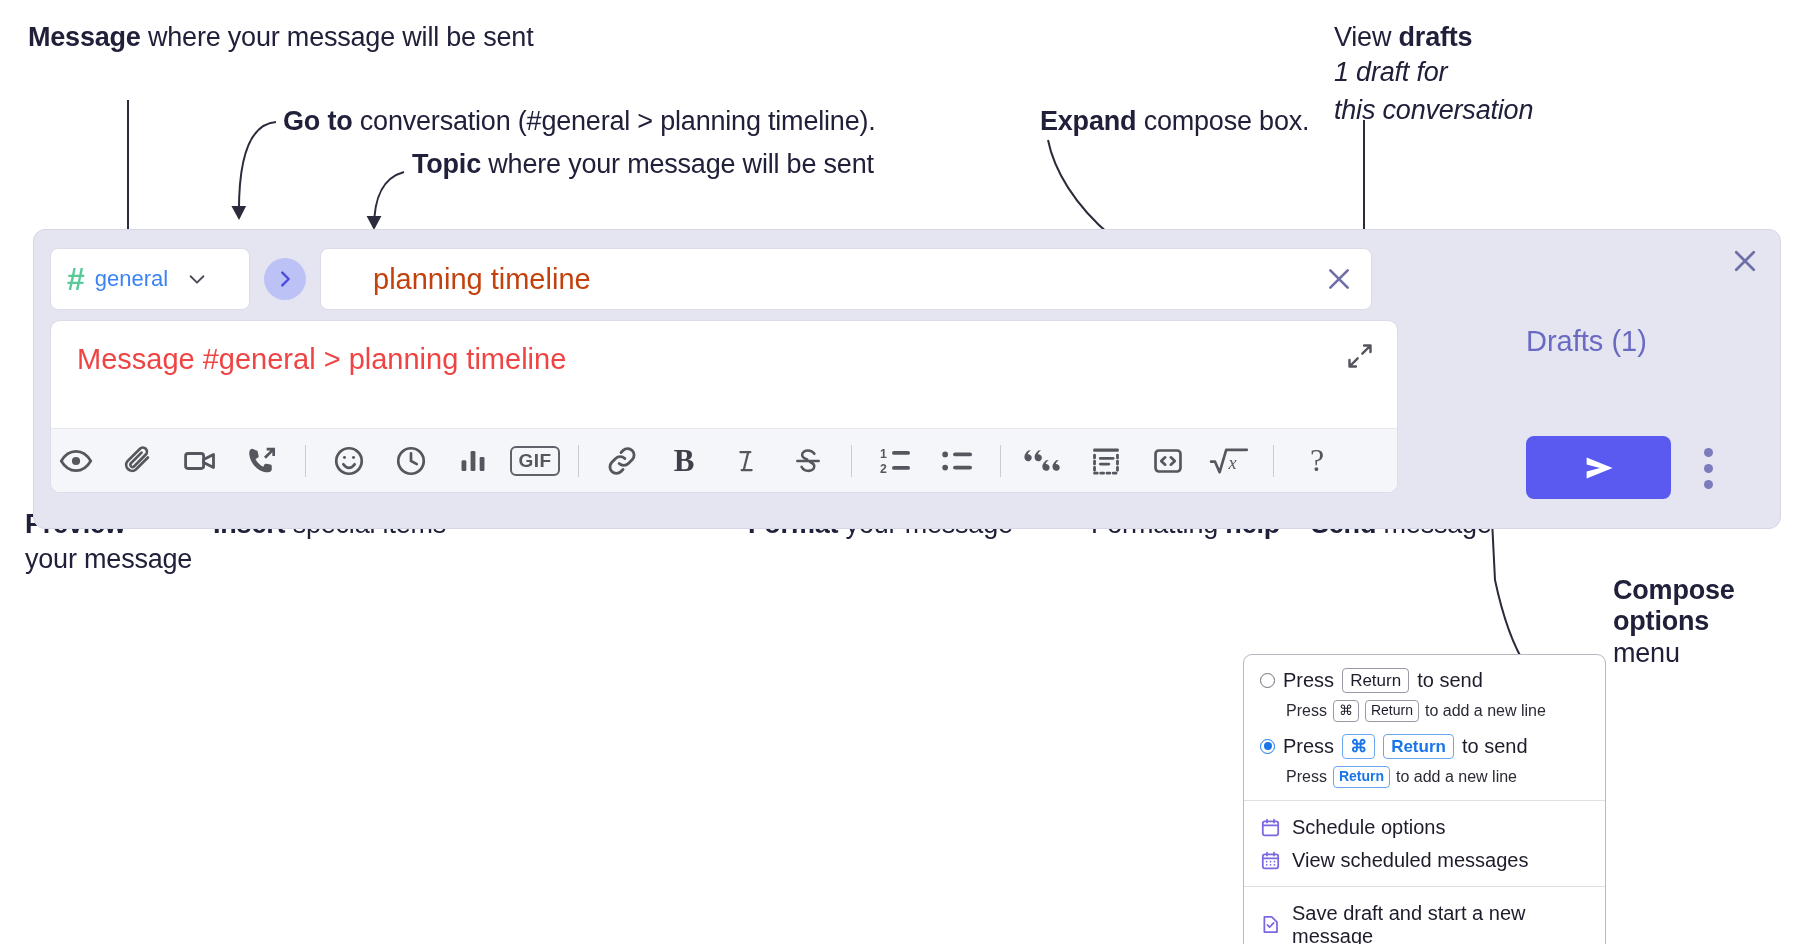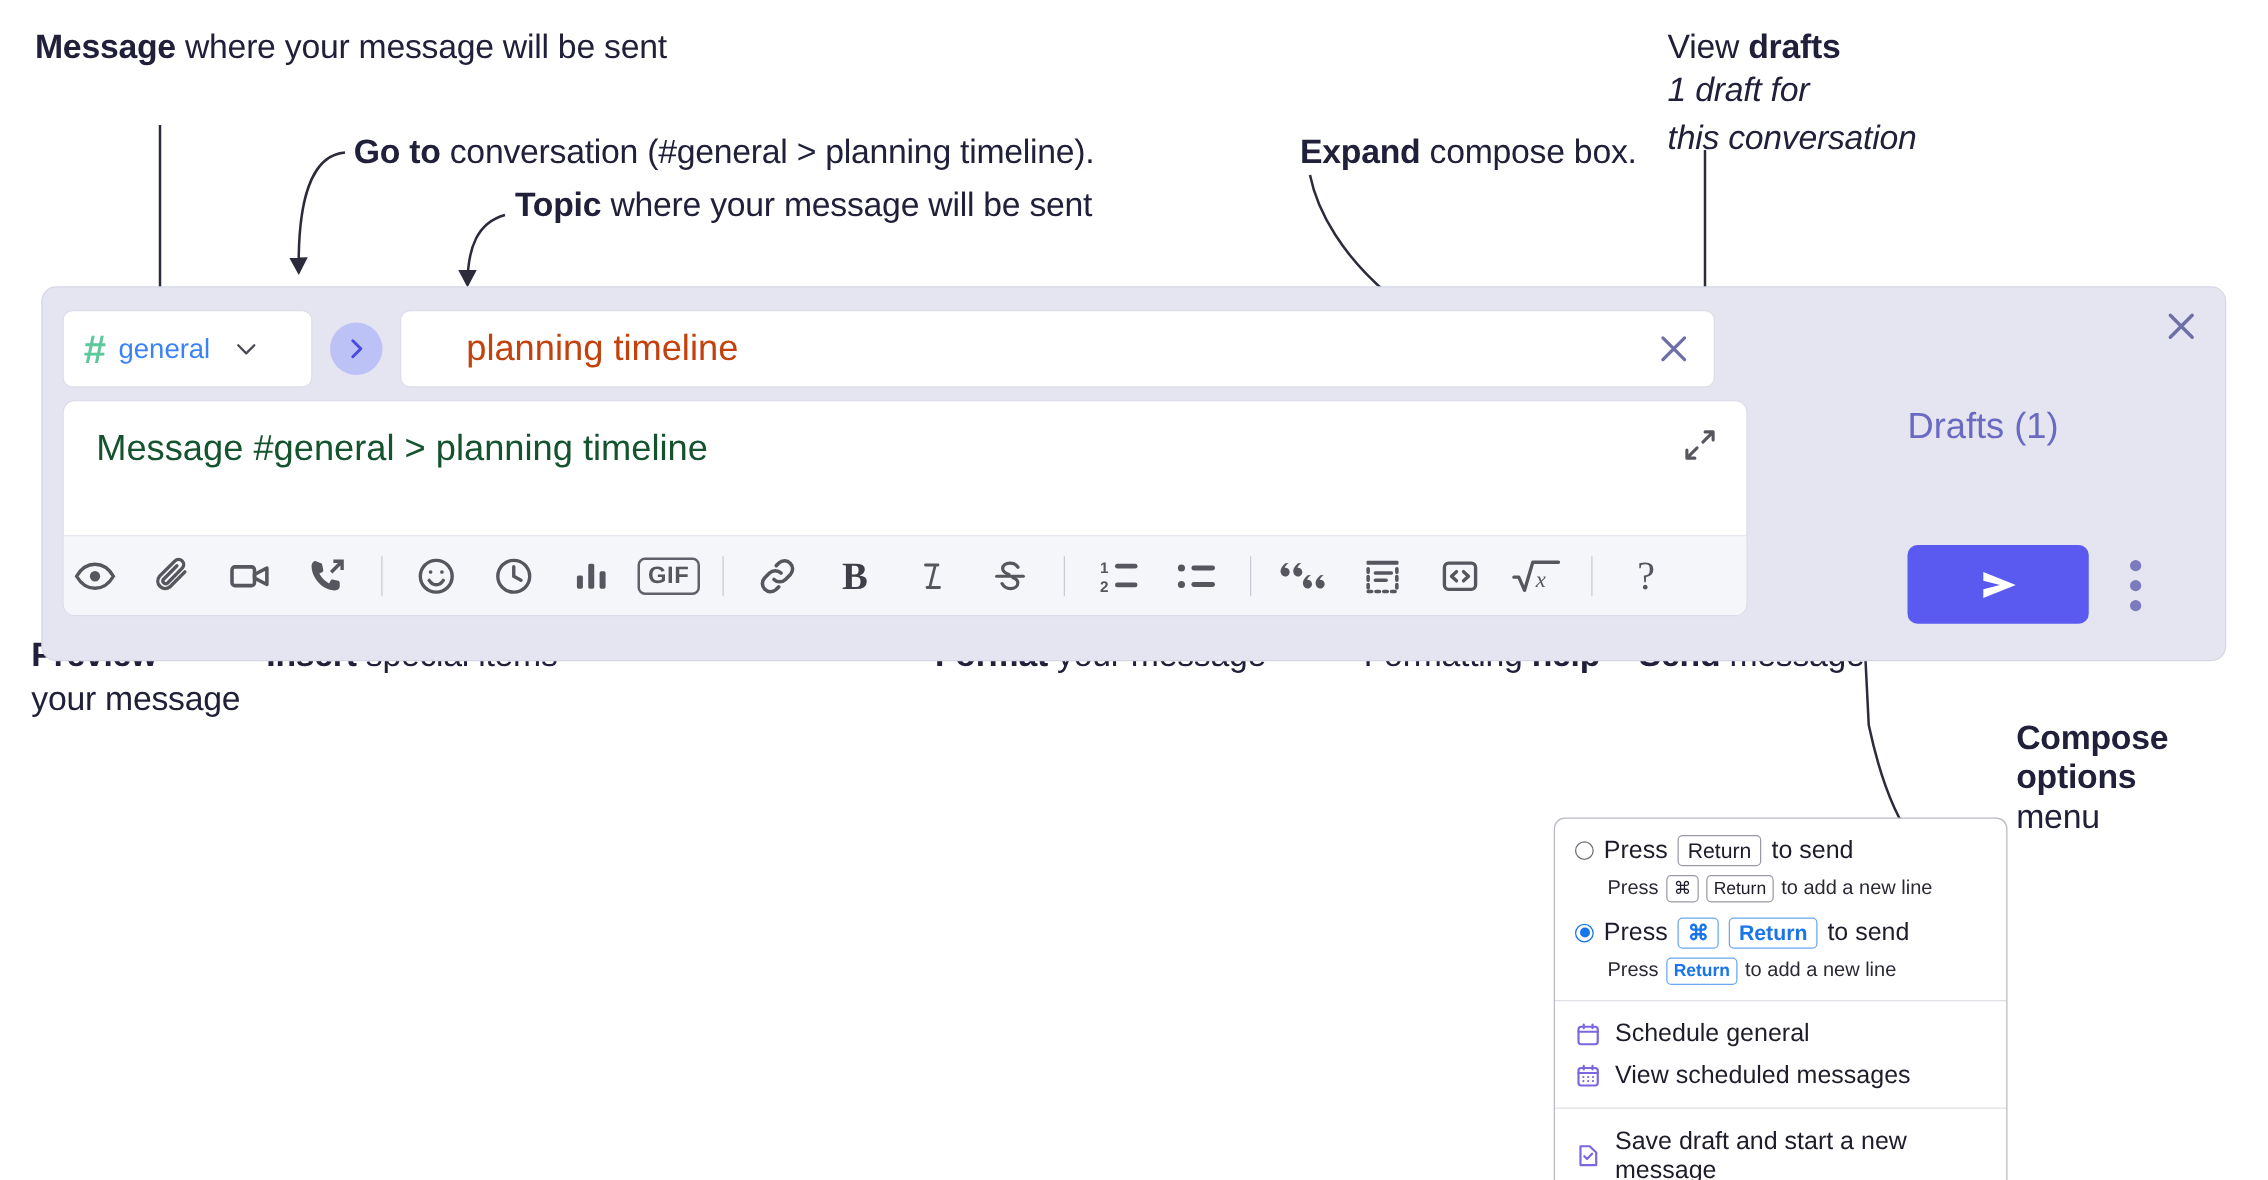--- a/index.html
+++ b/index.html
@@ -121,21 +121,21 @@
     overflow: hidden;
   }
   .msg-input {
     height: 107px;
     position: relative;
     padding: 22px 0 0 26px;
     box-sizing: border-box;
   }
   .msg-placeholder {
     font-size: 29px;
-    color: #14532d;
+    color: #ef4444;
   }
   .expand-btn {
     position: absolute;
     right: 16px; top: 14px;
     width: 42px; height: 42px;
     display:flex; align-items:center; justify-content:center;
   }
   .toolbar {
     height: 63px;
     background: #f5f6f9;
@@ -603,21 +603,21 @@
   </div>
 
   <div class="msec">
     <div class="mitem">
       <span class="mico">
         <svg width="21" height="21" viewBox="0 0 24 24" fill="none" stroke="#7b67e0" stroke-width="2" stroke-linecap="round">
           <rect x="3.2" y="5" width="17.6" height="16" rx="2.4"></rect>
           <path d="M3.2 9.6 L20.8 9.6 M8 3 L8 6.4 M16 3 L16 6.4"></path>
         </svg>
       </span>
-      <span>Schedule general</span>
+      <span>Schedule options</span>
     </div>
     <div class="mitem">
       <span class="mico">
         <svg width="21" height="21" viewBox="0 0 24 24" fill="none" stroke="#7b67e0" stroke-width="2" stroke-linecap="round">
           <rect x="3.2" y="5" width="17.6" height="16" rx="2.4"></rect>
           <path d="M3.2 9.6 L20.8 9.6 M8 3 L8 6.4 M16 3 L16 6.4"></path>
           <g stroke-width="1.9">
               <path d="M7.6 13.3 h0.1 M12 13.3 h0.1 M16.4 13.3 h0.1 M7.6 17 h0.1 M12 17 h0.1 M16.4 17 h0.1"></path>
             </g>
         </svg>

